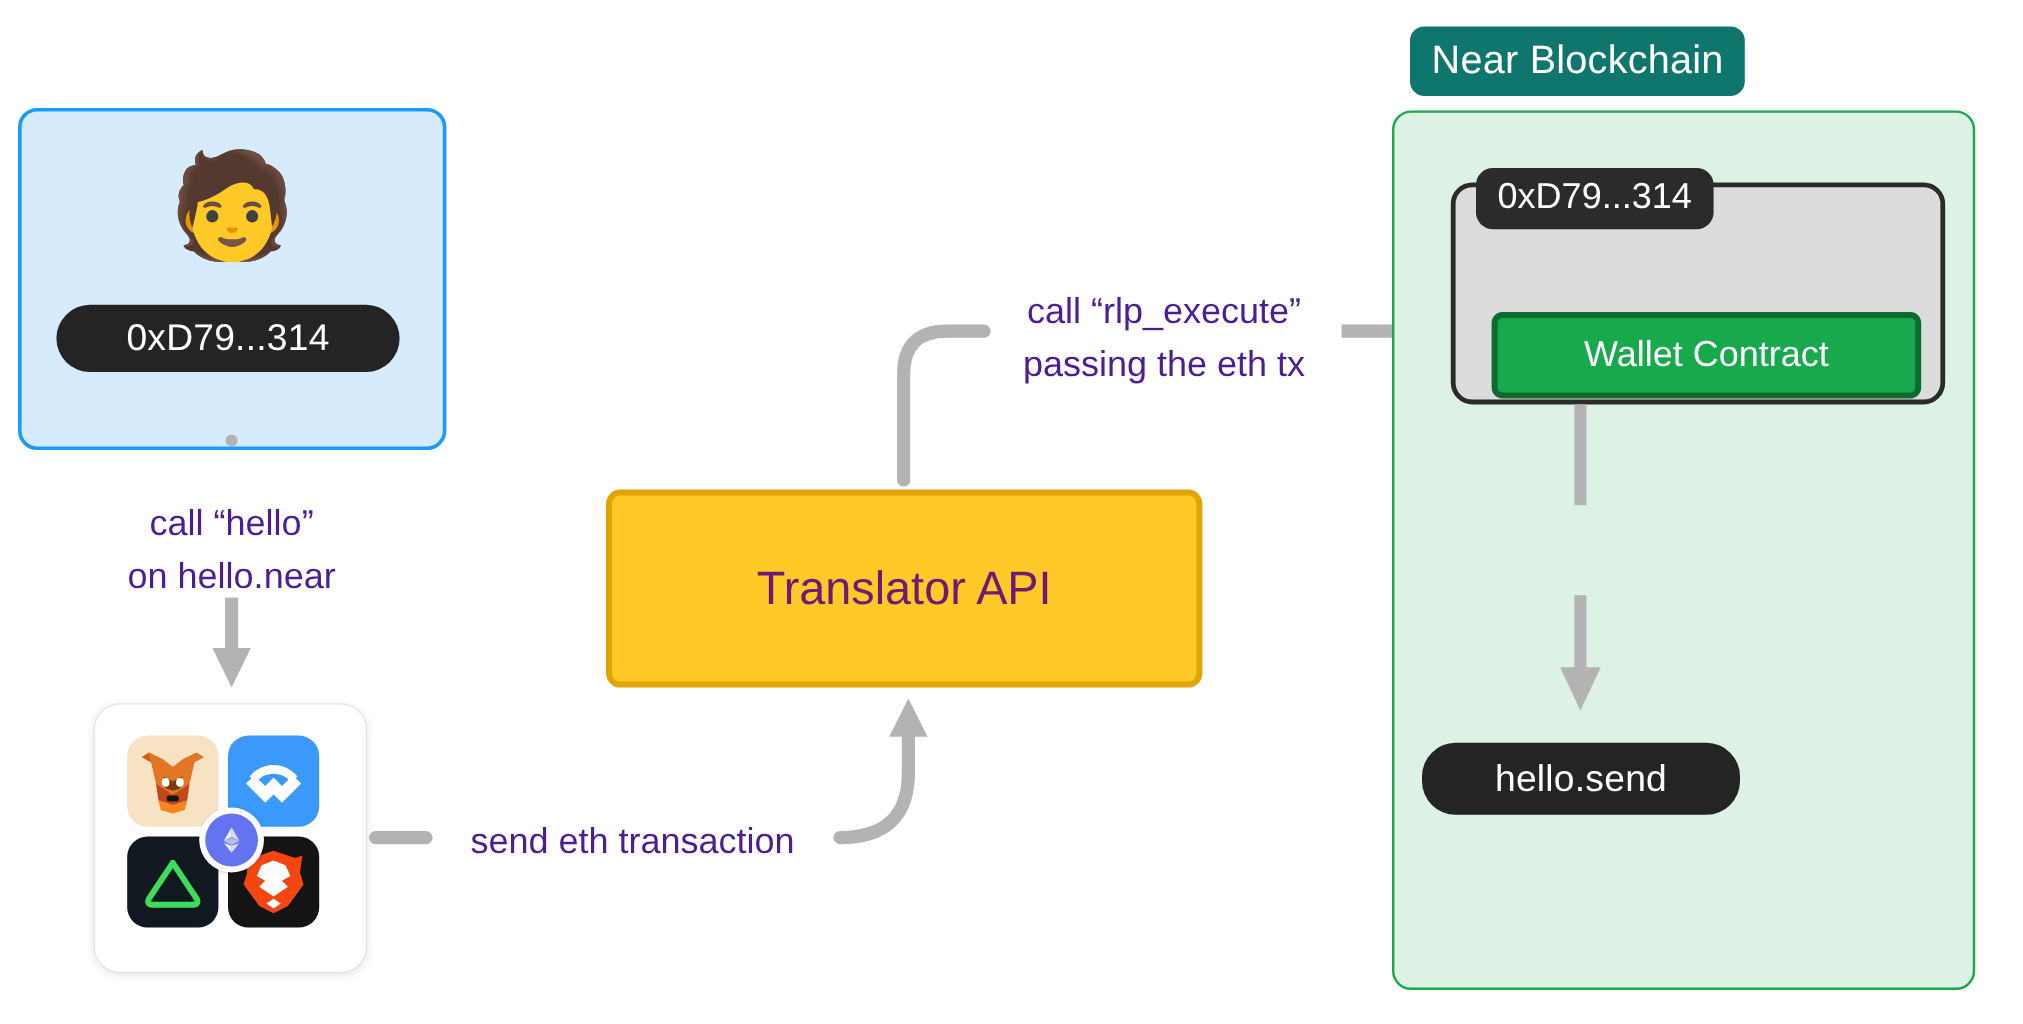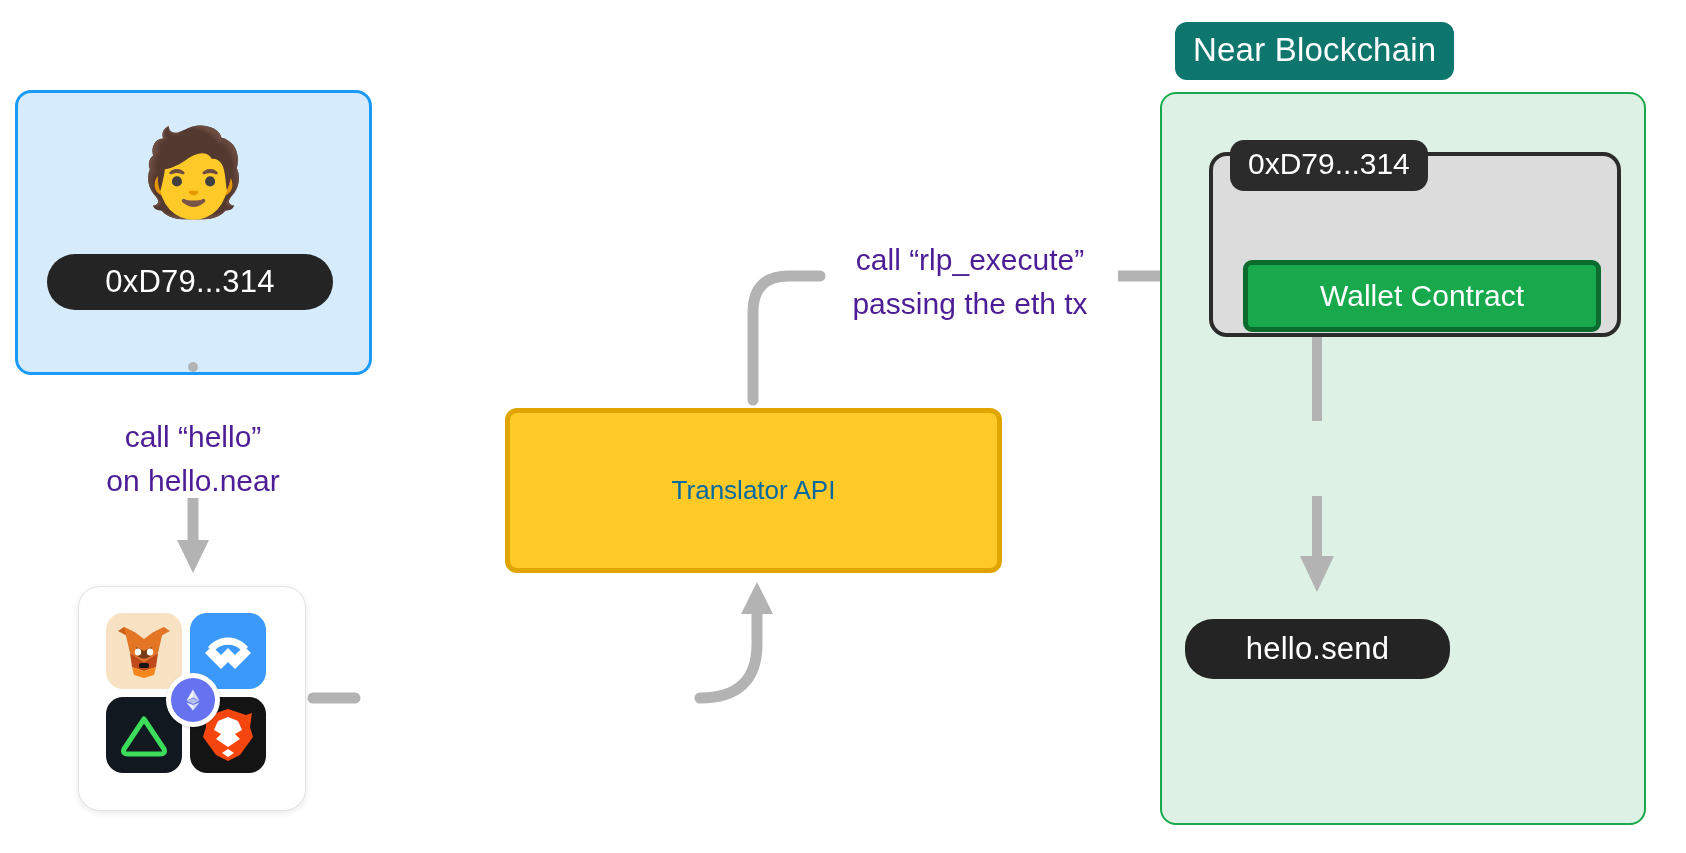--- a/index.html
+++ b/index.html
@@ -138,22 +138,22 @@
   }
 
   
   .box-translator {
     background: #ffc928;
     border: 5px solid #e0a500;
     border-radius: 12px;
     display: flex;
     align-items: center;
     justify-content: center;
-    font-size: 26px;
-    color: #0369a1;
+    font-size: 39px;
+    color: #701a75;
     box-sizing: border-box;
   }
 
   
   .contract-group {
     background: #dcdcdc;
     border: 4px solid #2b2b2b;
     border-radius: 18px;
     box-sizing: border-box;
   }
@@ -259,20 +259,21 @@
       </div>
     </div>
   </div>
 
   <svg class="connector" style="left:0; top:0; width:1686px; height:853px;">
     <line x1="313" y1="698" x2="355" y2="698" stroke="#b3b3b3" stroke-width="11" stroke-linecap="round"></line>
     <path d="M700 698 Q757 698 757 644 L757 612" fill="none" stroke="#b3b3b3" stroke-width="11" stroke-linecap="round"></path>
     <polygon points="741,614 773,614 757,582" fill="#b3b3b3"></polygon>
   </svg>
 
+  <div class="abs edge-label edge-label-left" style="left:392px; top:680px; width:330px;">send eth transaction</div>
 
   <div class="abs box-translator" style="left:505px; top:408px; width:497px; height:165px;">Translator API</div>
 
   <svg class="connector" style="left:0; top:0; width:1686px; height:853px;">
     <path d="M753 400 L753 312 Q753 276 789 276 L820 276" fill="none" stroke="#b3b3b3" stroke-width="11" stroke-linecap="round"></path>
     <line x1="1118" y1="276" x2="1198" y2="276" stroke="#b3b3b3" stroke-width="11"></line>
     <polygon points="1192,257 1192,295 1232,276" fill="#b3b3b3"></polygon>
   </svg>
 
   <div class="abs edge-label" style="left:820px; top:238px; width:300px;">call “rlp_execute”

